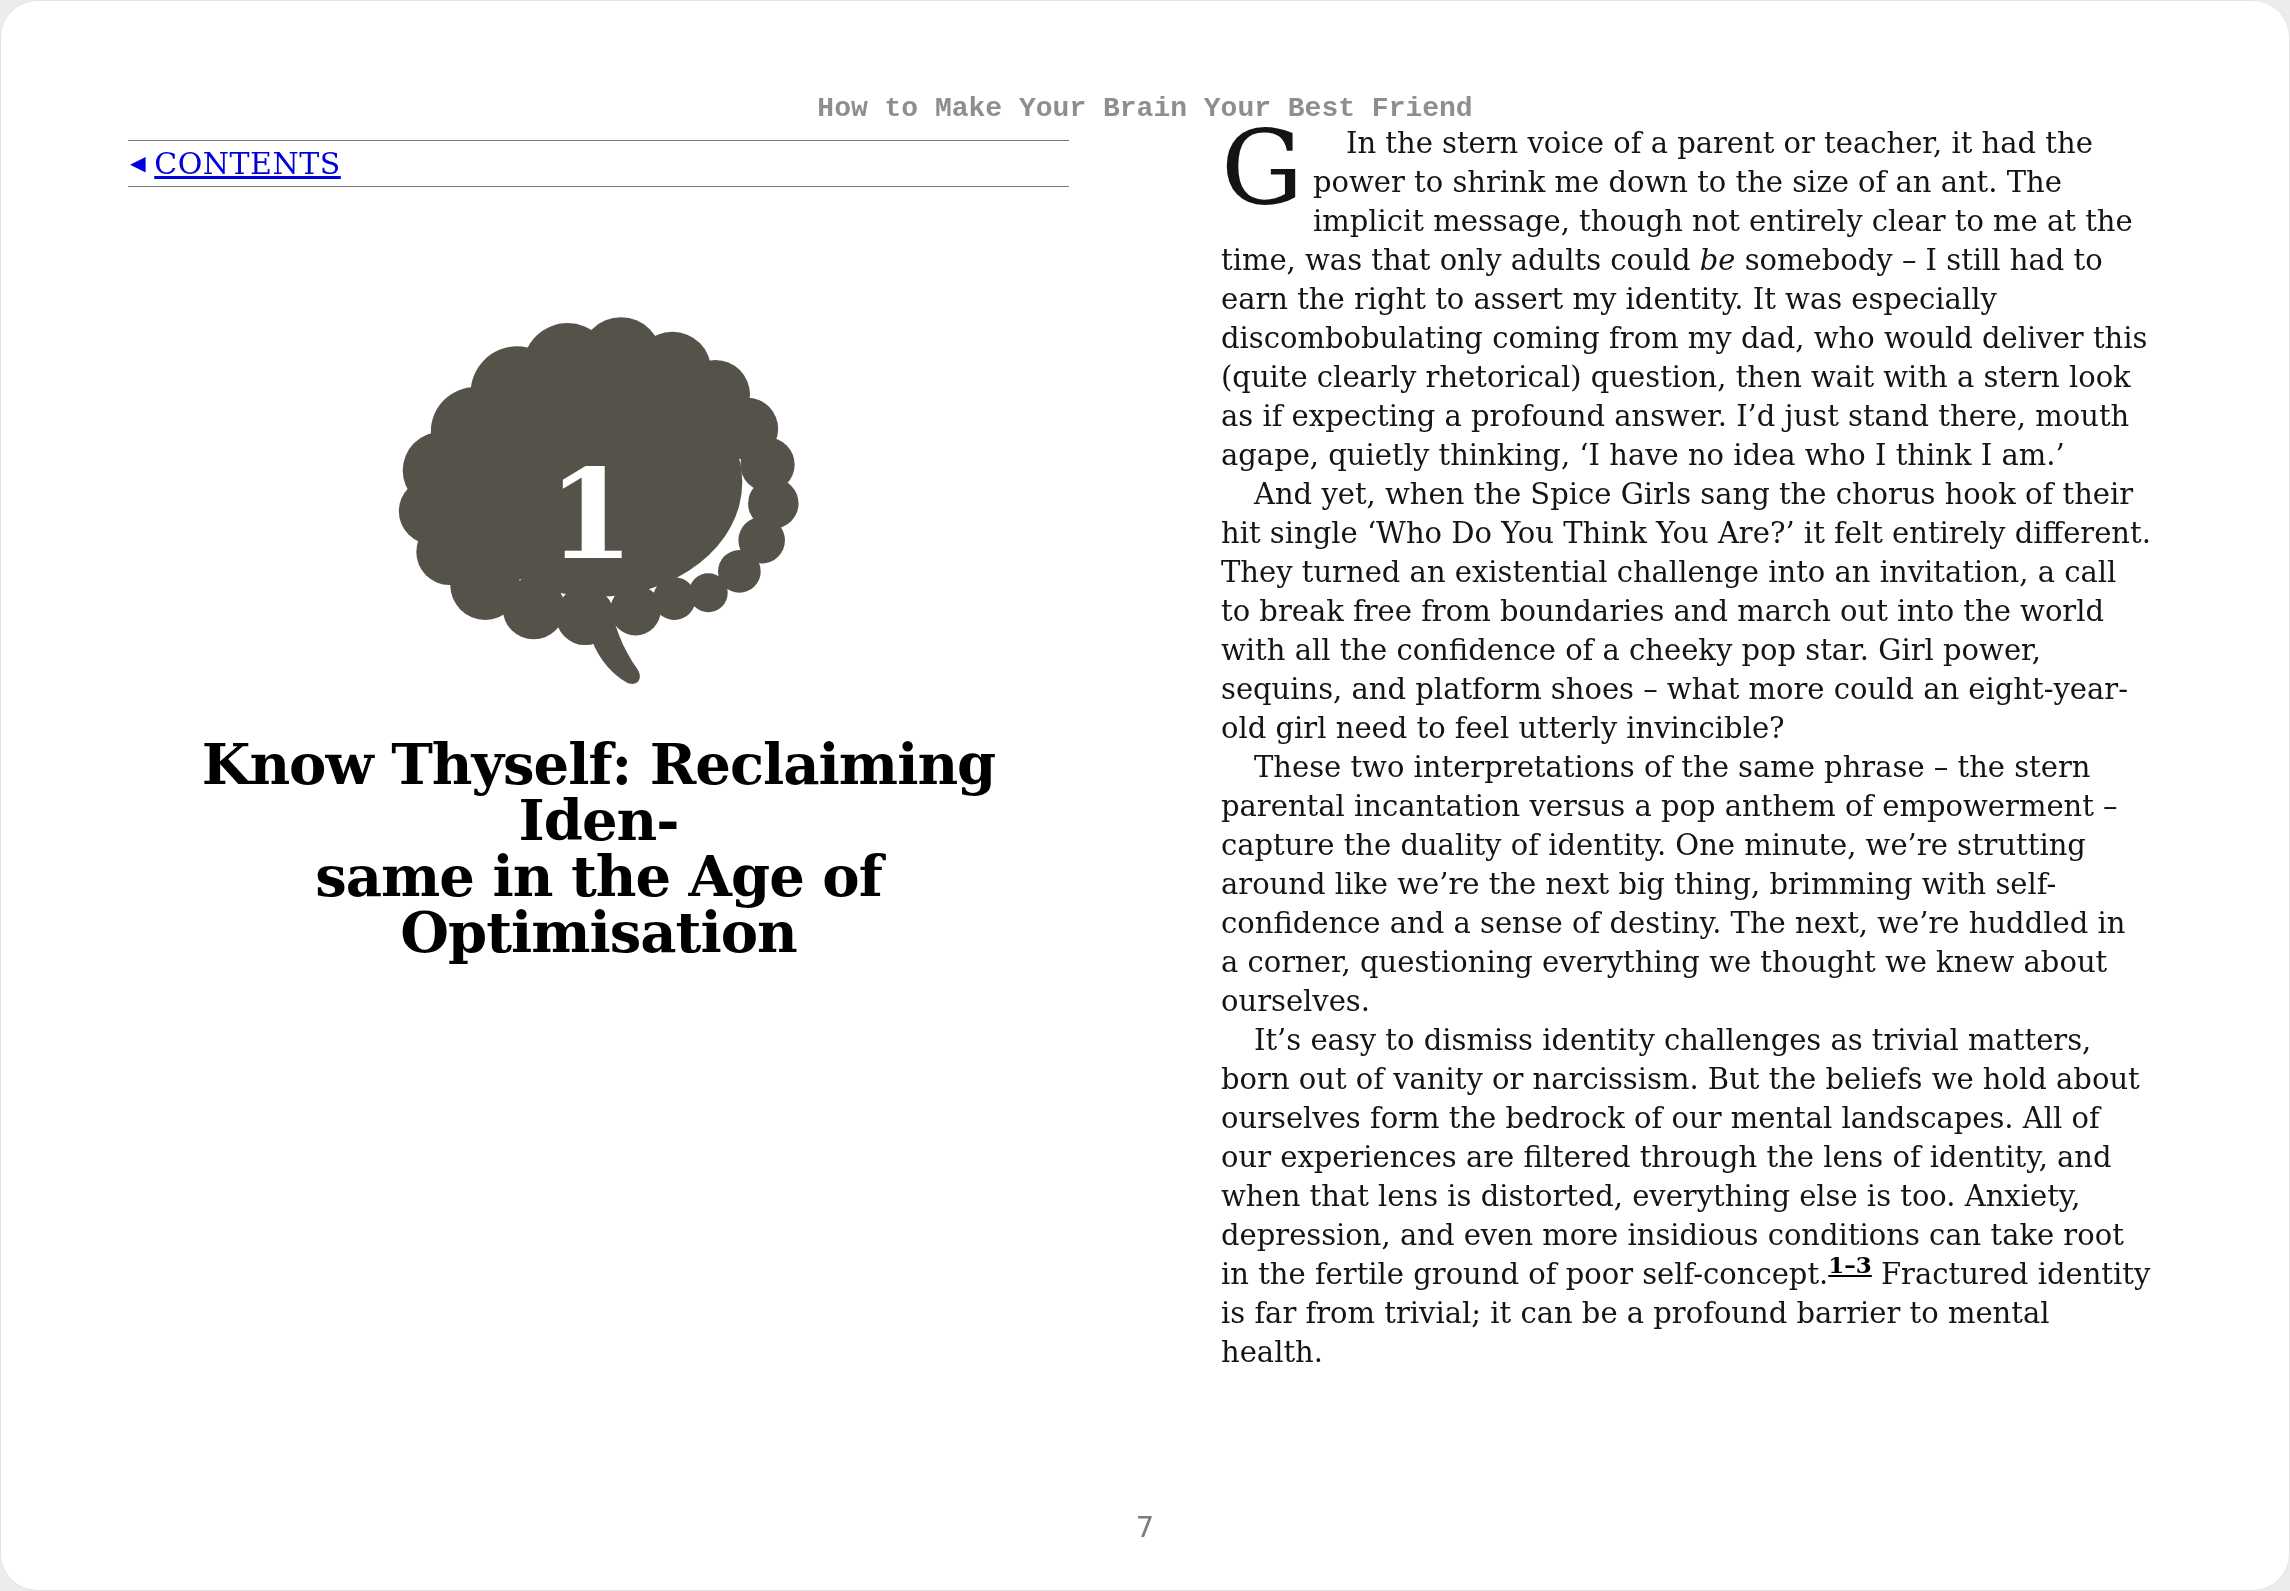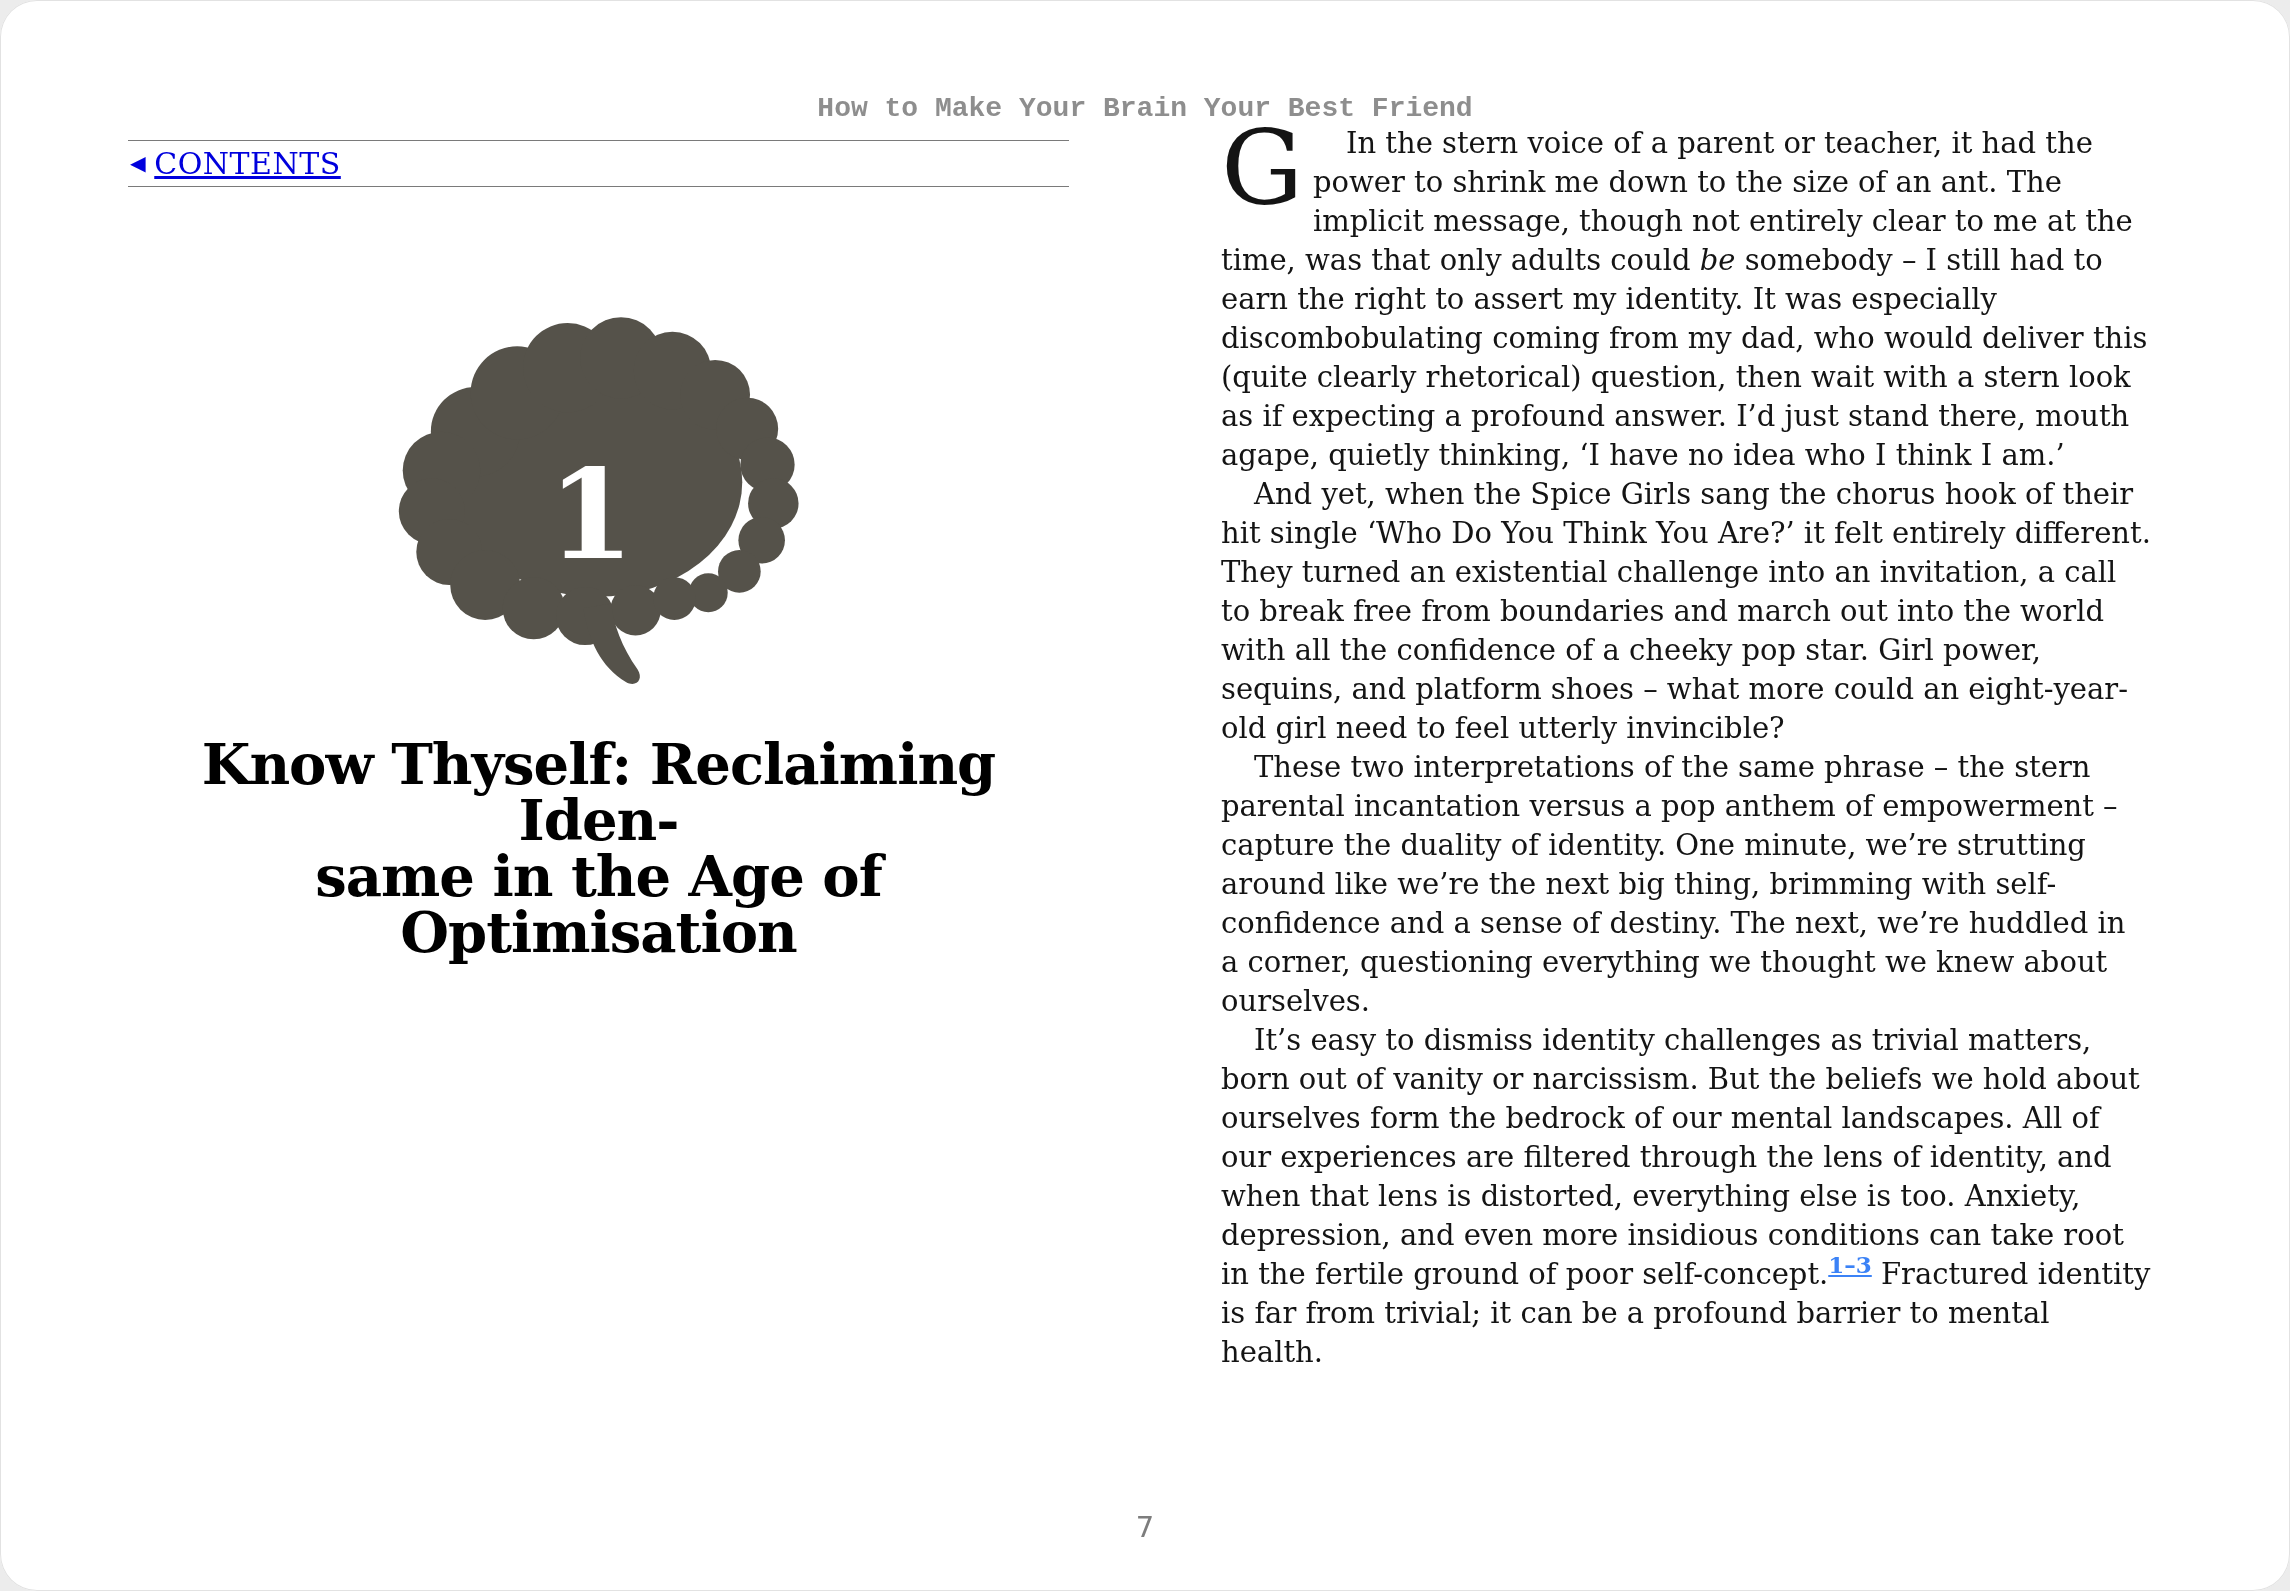--- a/index.html
+++ b/index.html
@@ -43,21 +43,21 @@
     position:absolute; left:1221px; top:124px; width:930px;
     font-size:29px; line-height:39px; color:#141414; text-align:left;
   }
   .para { margin:0; text-indent:33px; }
   .para-first { text-indent:0; }
   .dropcap {
     float:left; font-size:103px; line-height:76px; padding:5.8px 9.7px 0 0;
   }
   .em { font-style:italic;text-align:center; }
   .footnote-link {
-    color:#3b82f6; font-weight:bold; font-size:23px; vertical-align:super;
+    color:#000000; font-weight:bold; font-size:23px; vertical-align:super;
     line-height:0; text-decoration:underline; cursor:pointer;
   }
   .page-number {
     position:absolute; bottom:47px; left:0; width:100%; text-align:center;
     font-family:"DejaVu Sans","Liberation Sans",sans-serif;
     font-size:29px; color:#7d7d7d;
   }
 </style>
 </head>
 <body>

